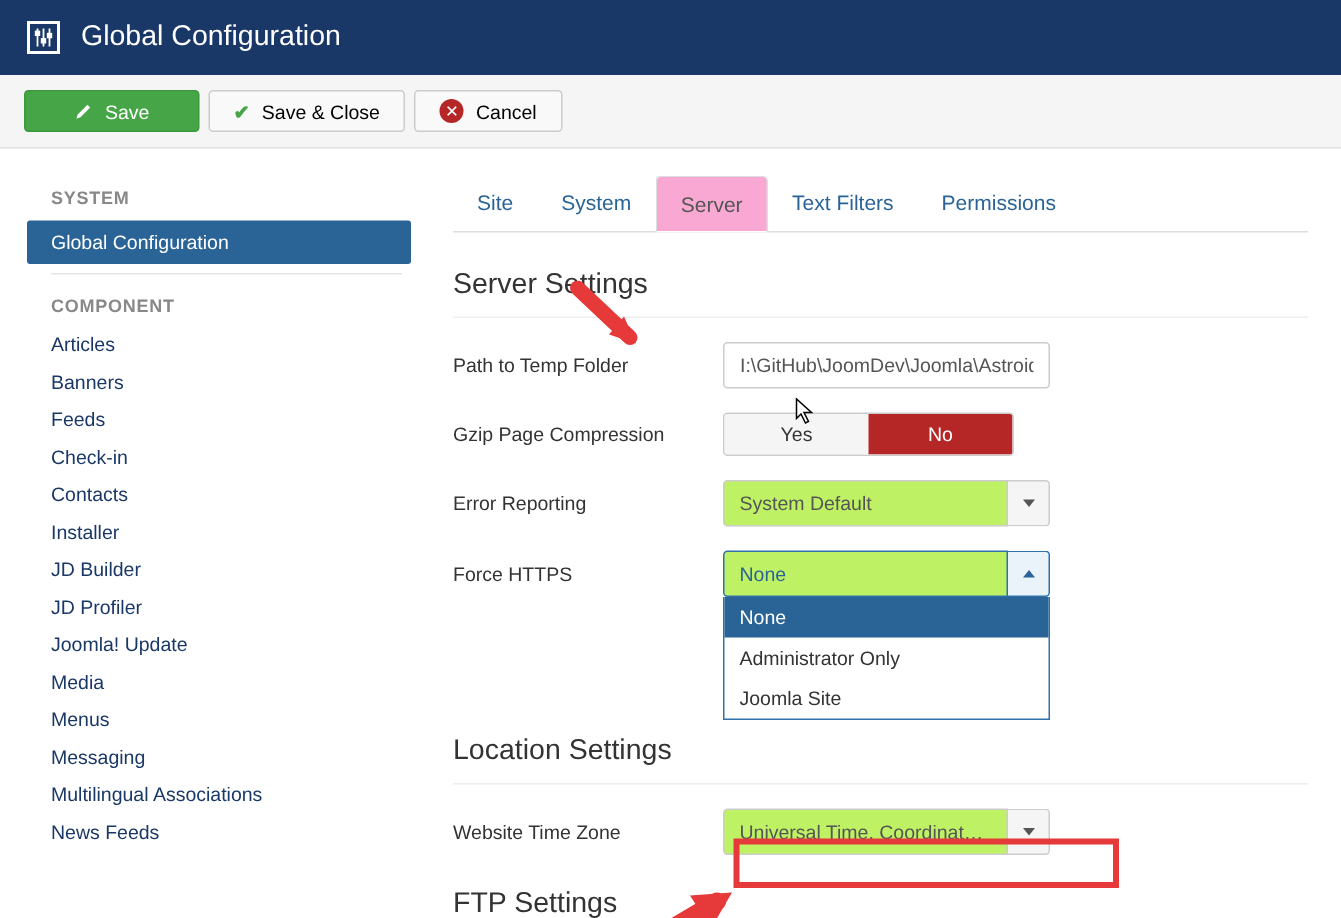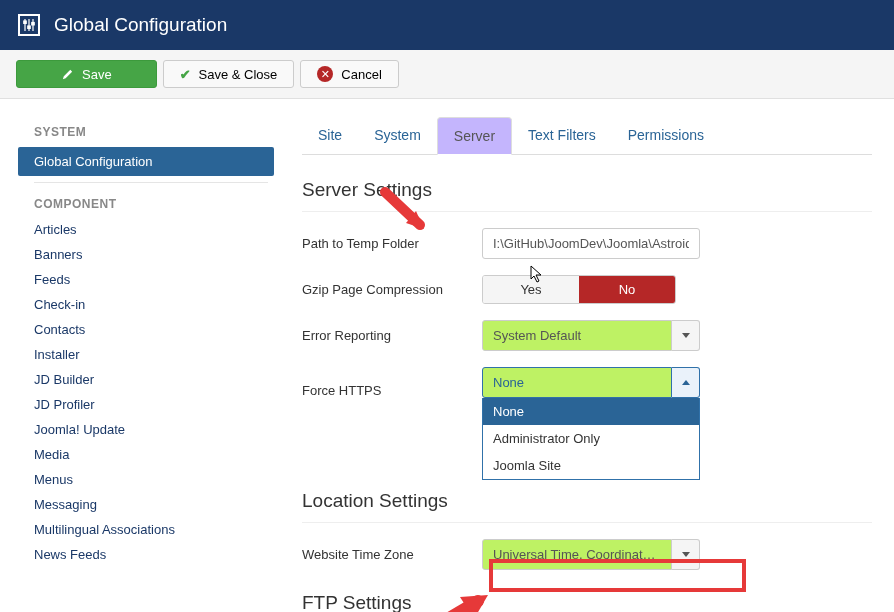--- a/index.html
+++ b/index.html
@@ -3,53 +3,53 @@
 <meta charset="utf-8">
 <style>
 * { box-sizing: border-box; margin: 0; padding: 0; }
 body { font-family: Arial, Helvetica, sans-serif; font-size: 13px; color: #333; background: #fff; width: 894px; }
 .header { background: #1a3867; color: #fff; height: 50px; display: flex; align-items: center; padding: 0 18px; }
 .header-icon { width: 22px; height: 22px; border: 2px solid #fff; display: flex; align-items: center; justify-content: center; margin-right: 14px; }
 .header-icon svg { width: 14px; height: 14px; }
 .header-title { font-size: 19px; font-weight: normal; }
 .toolbar { background: #f5f5f5; border-bottom: 1px solid #e0e0e0; padding: 10px 16px; display: flex; gap: 6px; }
 .btn { display: inline-flex; align-items: center; gap: 8px; padding: 5px 16px; border: 1px solid #ccc; border-radius: 3px; background: #f9f9f9; font-size: 13px; cursor: pointer; }
-.btn-save { background: #46a546; color: #fff; border-color: #3c9a3c; padding: 5px 44px; }
+.btn-save { background: #46a546; color: #fff; border-color: #3c9a3c; padding: 5px 32px; }
 .btn-save svg, .btn svg { width: 13px; height: 13px; }
 .btn .check { color: #46a546; font-weight: bold; }
 .btn .cancel-x { background: #b52727; color: #fff; border-radius: 50%; width: 16px; height: 16px; display: inline-flex; align-items: center; justify-content: center; font-size: 11px; }
 .main { display: flex; }
 .sidebar { width: 280px; padding: 18px 0 0 18px; }
 .side-heading { color: #888; font-size: 12px; font-weight: bold; letter-spacing: 0.5px; padding: 8px 16px 6px; }
 .side-item { padding: 5px 16px; color: #1a3867; cursor: pointer; font-size: 13px; }
 .side-item.active { background: #2a6496; color: #fff; border-radius: 2px; margin: 2px 6px 2px 0; padding: 7px 16px; }
 .side-divider { border: none; border-top: 1px solid #e5e5e5; margin: 6px 12px 6px 16px; }
 .content { flex: 1; padding: 18px 22px; }
 .tabs { display: flex; border-bottom: 1px solid #ddd; margin-bottom: 18px; }
 .tab { padding: 10px 16px; color: #2a6496; cursor: pointer; font-size: 14px; }
-.tab.active { border: 1px solid #ddd; border-bottom: 1px solid #fff; border-radius: 4px 4px 0 0; margin-bottom: -1px; color: #555; background: #c4b5fd; }
+.tab.active { border: 1px solid #ddd; border-bottom: 1px solid #fff; border-radius: 4px 4px 0 0; margin-bottom: -1px; color: #555; background: #f9a8d4; }
 .section-title { font-size: 19px; color: #333; padding: 6px 0 10px; border-bottom: 1px solid #eee; margin-bottom: 16px; }
 .form-row { display: flex; align-items: center; margin-bottom: 16px; }
 .form-label { width: 180px; color: #333; font-size: 13px; }
 .form-control { flex: 0 0 220px; }
 .text-input { width: 218px; padding: 7px 10px; border: 1px solid #ccc; border-radius: 3px; font-size: 13px; color: #555; }
 .toggle-group { display: flex; width: 194px; border-radius: 3px; overflow: hidden; border: 1px solid #ccc; }
 .toggle-btn { flex: 1; text-align: center; padding: 6px 0; background: #f5f5f5; font-size: 13px; cursor: pointer; }
 .toggle-btn.selected-no { background: #b52727; color: #fff; }
 .dropdown { display: flex; width: 218px; }
 .dropdown-text { flex: 1; padding: 7px 10px; border: 1px solid #ccc; border-radius: 3px 0 0 3px; font-size: 13px; color: #555; background: #bef264; white-space: nowrap; overflow: hidden; text-overflow: ellipsis; }
 .dropdown-caret { width: 28px; border: 1px solid #ccc; border-left: none; border-radius: 0 3px 3px 0; background: #f5f5f5; display: flex; align-items: center; justify-content: center; cursor: pointer; }
 .dropdown-caret::after { content: ""; border-left: 4px solid transparent; border-right: 4px solid transparent; border-top: 5px solid #555; }
 .dropdown-open .dropdown-text { border-color: #3071a9; color: #2a6496; }
 .dropdown-open .dropdown-caret { border-color: #3071a9; background: #eaf2fa; }
 .dropdown-open .dropdown-caret::after { border-top: none; border-bottom: 5px solid #2a6496; }
 .dropdown-list { position: absolute; width: 218px; border: 1px solid #3071a9; border-top: none; background: #fff; z-index: 10; }
 .dropdown-option { padding: 6px 10px; font-size: 13px; cursor: pointer; }
 .dropdown-option.selected { background: #2a6496; color: #fff; }
-.force-https-row { position: relative; align-items: flex-end; }
+.force-https-row { position: relative; }
 .red-arrow-1 { position: absolute; left: 380px; top: 88px; width: 50px; height: 44px; pointer-events: none; }
 .red-arrow-2 { position: absolute; left: 370px; top: 490px; width: 130px; height: 80px; pointer-events: none; }
 .red-box { position: absolute; border: 4px solid #e63939; pointer-events: none; }
 .cursor-ptr { position: absolute; pointer-events: none; }
 .content-wrap { position: relative; }
 </style>
 </head>
 <body>
 
 <div class="header">

